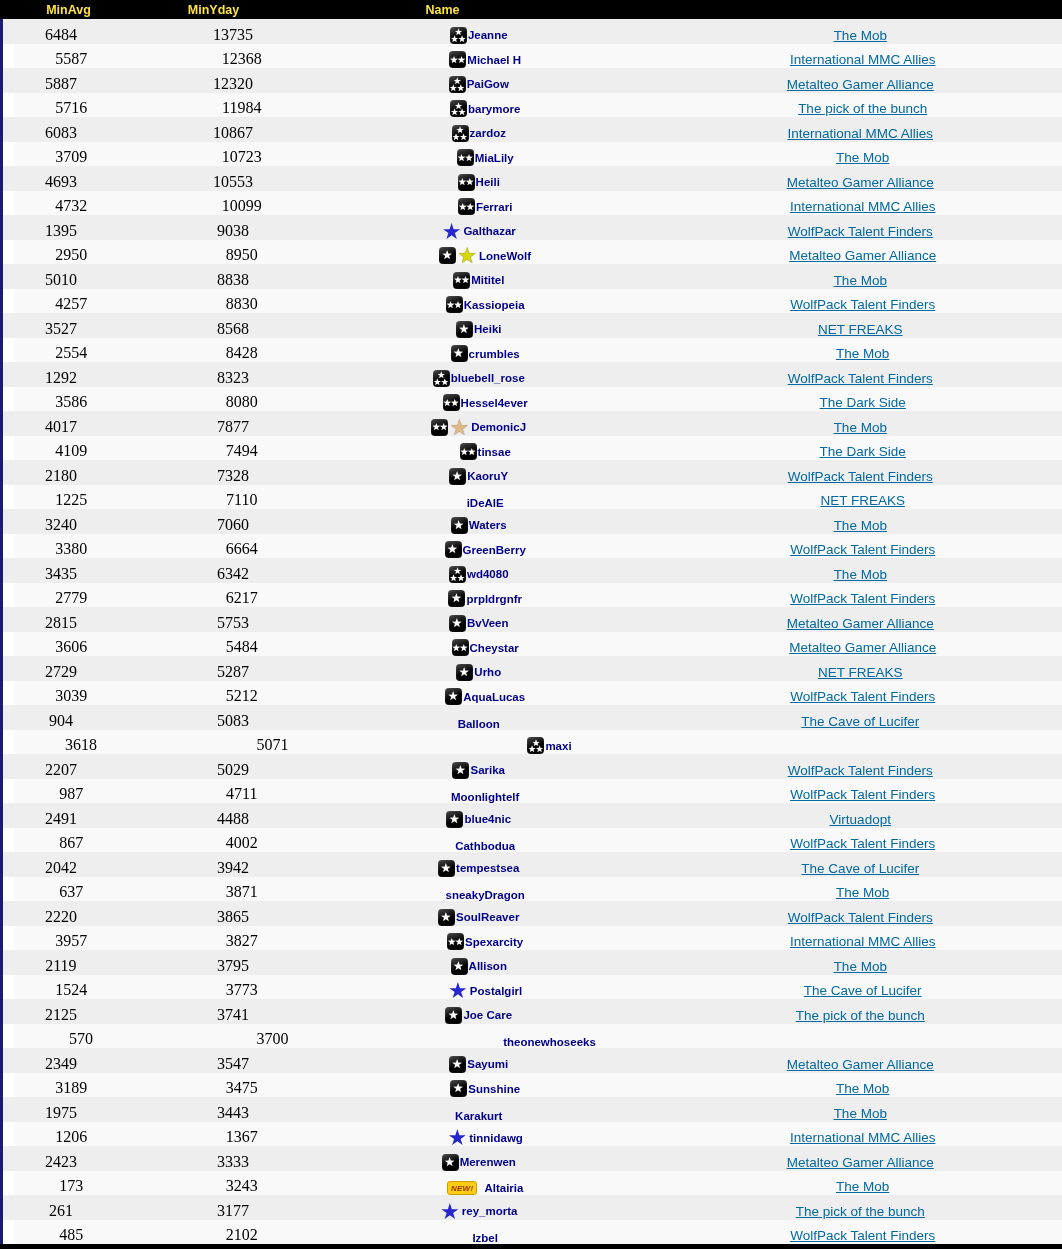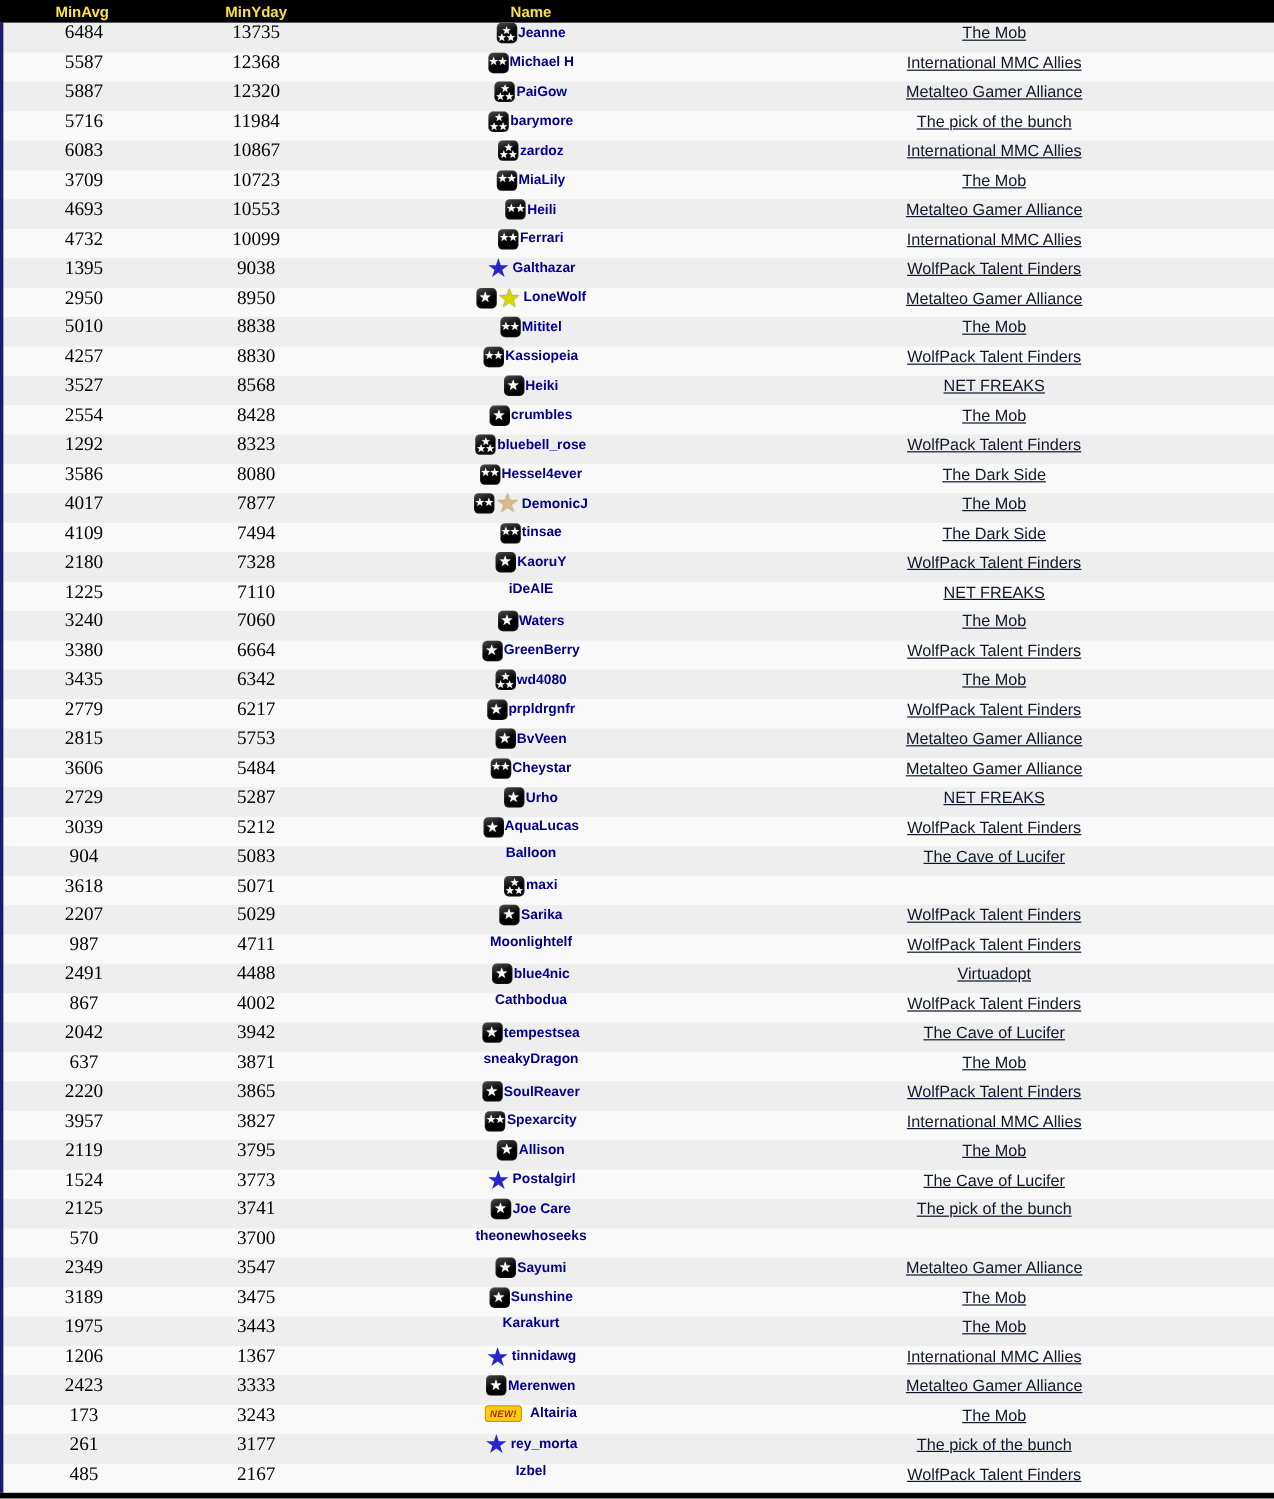--- a/index.html
+++ b/index.html
@@ -9,41 +9,41 @@
     position:relative; background:#fff;
   }
   .hdr {
     display:flex; background:#000; height:19px; align-items:center;
   }
   .hdr .hcell {
     color:#fde047; font-weight:bold; font-size:12.5px; text-align:center;
     cursor:pointer;
   }
   .rows { border-left:3px solid #1b1b6f; }
-  .row { display:flex; height:24.5px; align-items:flex-start; }
+  .row { display:flex; height:24.5px; align-items:flex-end;gap:48px; }
   .row.odd  { background:#eeeeee; }
-  .row.even { background:#f9f9f9; }
+  .row.even { background:#f9f9f9;margin-left:11px; }
   .c1 { width:134px; }  
   .hdr .c1 { width:137px; }
   .c2 { width:153px; }
   .c3 { width:305px; }
   .c4 { width:467px; }
   .cell { text-align:center; }
   .num {
     font-family:"Liberation Serif", serif; font-size:16px; color:#000;
   }
   .namecell {
     display:flex; align-items:center; justify-content:center;
   }
   .pname {
     color:#00008b; font-weight:bold; font-size:11.5px; cursor:pointer;
     white-space:nowrap;
   }
   .dyn {
-    color:#0f172a; font-size:13.5px; text-decoration:underline; cursor:pointer;
+    color:#0369a1; font-size:13.5px; text-decoration:underline; cursor:pointer;
   }
   .dyn.plain { color:#000; text-decoration:none; cursor:default; }
   
   .badge {
     width:17px; height:17px; border-radius:4px; position:relative;
     display:inline-block; flex:0 0 auto; margin-right:1px;
     background:linear-gradient(160deg,#4a4a4a 0%,#000 55%);
     box-shadow:inset 0 0 1px #777;
   }
   .badge .st {
@@ -757,21 +757,21 @@
       <span style="display:contents"><span class="bigstar blue">★</span></span>
       <span class="pname">rey_morta</span>
     </div>
     <div class="cell c4">
       <span class="dyn">The pick of the bunch</span>
     </div>
   </div>
 
   <div class="row even">
     <div class="cell num c1">485</div>
-    <div class="cell num c2">2167</div>
+    <div class="cell num c2">2102</div>
     <div class="cell namecell c3">
       <span style="display:contents"></span>
       <span class="pname">Izbel</span>
     </div>
     <div class="cell c4">
       <span class="dyn">WolfPack Talent Finders</span>
     </div>
   </div>
 </div>
   <div class="footbar"></div>

